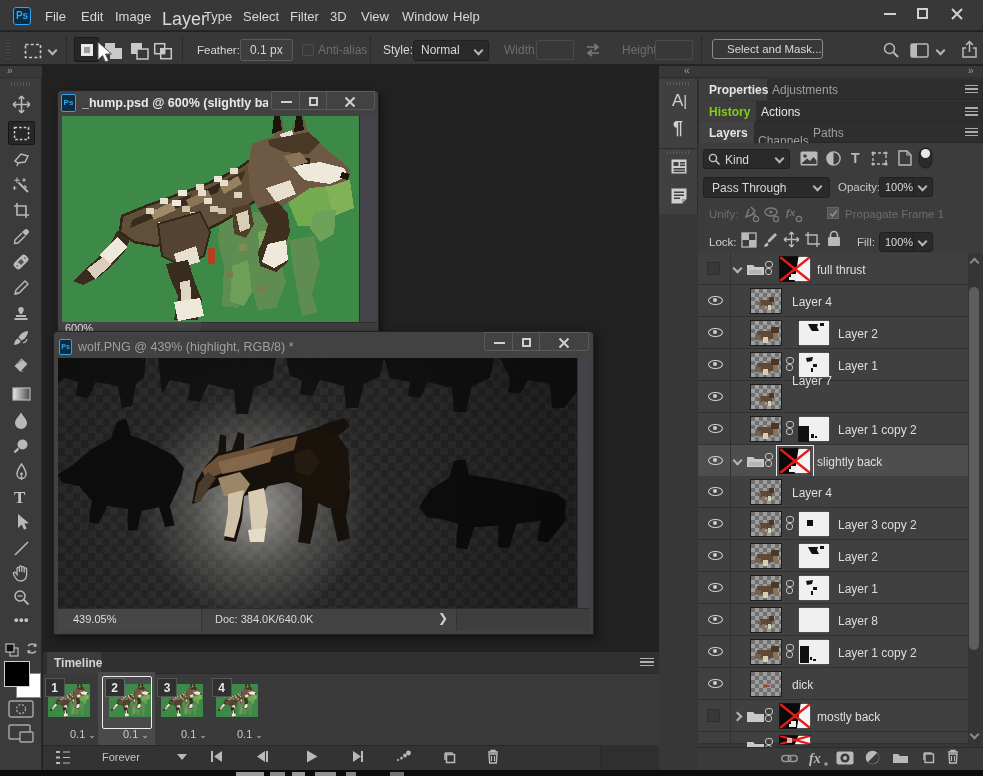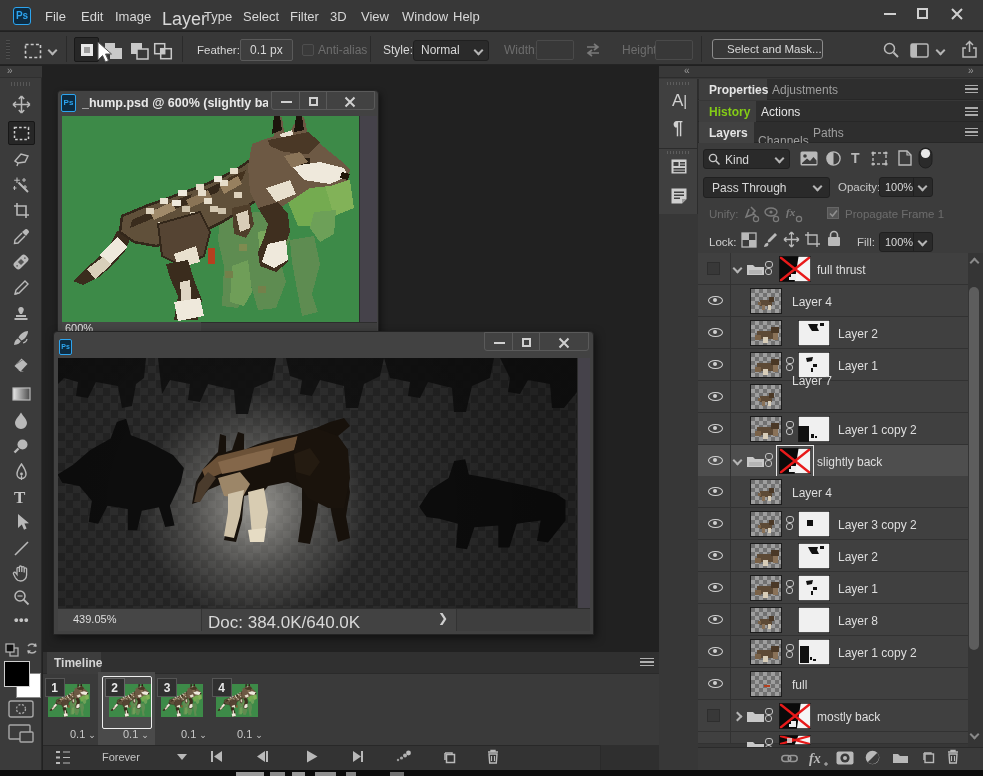--- a/index.html
+++ b/index.html
@@ -339,20 +339,21 @@
   <div class="abs" style="left:301px;top:25px;width:18px;height:206px;background:#45424a;border-left:1px solid #2d2d2d"></div>
 
   <div class="abs" style="left:4px;top:231px;width:315px;height:13px;background:#3e3e3e;border-top:1px solid #2d2d2d"></div>
   <div class="abs" style="left:4px;top:231px;width:139px;height:13px;background:#454545"></div>
   <div class="txt" style="left:7px;top:231px;font-size:11px;color:#e0e0e0">600%</div>
 </div>
 
 <div class="abs" style="left:53px;top:331px;width:541px;height:304px;background:#424242;border:1px solid #232323;border-radius:4px 4px 0 0;box-shadow:2px 3px 8px rgba(0,0,0,.5);z-index:5">
 
   <div class="abs" style="left:5px;top:7px;width:13px;height:16px;background:#0d2b41;border:1.5px solid #2da5f0;border-radius:2px;color:#2da5f0;font-size:7px;font-weight:bold;text-align:center;line-height:13px">Ps</div>
+  <div class="txt dim" style="left:24px;top:8px;font-size:12.5px;color:#9f9f9f;width:300px;overflow:hidden">wolf.PNG @ 439% (highlight, RGB/8) *</div>
   <div class="abs" style="left:430px;top:0;width:105px;height:19px;border:1px solid #5a5a5a;border-radius:0 0 3px 3px;display:flex">
      <div style="width:28px;border-right:1px solid #5a5a5a;position:relative">
         <div class="abs" style="left:9px;top:9px;width:11px;height:2px;background:#d0d0d0"></div>
       </div>
      <div style="width:27px;border-right:1px solid #5a5a5a;position:relative">
         <div class="abs" style="left:9px;top:5px;width:9px;height:9px;border:2px solid #d0d0d0"></div>
       </div>
      <div style="width:48px;position:relative">
         <svg class="abs" style="left:18px;top:4px" width="12" height="12">
           <path d="M1.5 1.5 L10.5 10.5 M10.5 1.5 L1.5 10.5" stroke="#d0d0d0" stroke-width="2"></path>
@@ -391,21 +392,21 @@
 
     <div class="abs" style="left:0;top:0;width:519px;height:250px;background:radial-gradient(circle 300px at 196px 148px,rgba(0,0,0,0) 40%,rgba(0,0,0,.25) 100%)"></div>
   </div>
 
   <div class="abs" style="left:523px;top:26px;width:13px;height:250px;background:#45424a;border-left:1px solid #2d2d2d"></div>
 
   <div class="abs" style="left:4px;top:276px;width:532px;height:23px;background:#3e3e3e;border-top:1px solid #2d2d2d"></div>
   <div class="abs" style="left:4px;top:277px;width:143px;height:22px;background:#464646"></div>
   <div class="abs" style="left:147px;top:277px;width:256px;height:22px;background:#424242;border-left:1px solid #333;border-right:1px solid #333"></div>
   <div class="txt" style="left:19px;top:281px;font-size:11px;color:#dedede">439.05%</div>
-  <div class="txt" style="left:154px;top:281px;font-size:17px;color:#d8d8d8">Doc: 384.0K/640.0K</div>
+  <div class="txt" style="left:161px;top:281px;font-size:11px;color:#d8d8d8">Doc: 384.0K/640.0K</div>
   <div class="txt" style="left:384px;top:279px;font-size:12px;color:#cfcfcf">❯</div>
 </div>
 
 <div class="abs" style="left:43px;top:652px;width:616px;height:118px;background:#3a3a3a">
   <div class="abs" style="left:0;top:0;width:616px;height:22px;background:#303030;border-bottom:1px solid #2a2a2a"></div>
   <div class="abs" style="left:4px;top:0;width:54px;height:22px;background:#3d3d3d"></div>
   <div class="txt" style="left:11px;top:4px;font-size:12px;font-weight:bold;color:#d4d4d4">Timeline</div>
   <div class="abs" style="left:597px;top:6px;width:14px;height:9px;background:repeating-linear-gradient(#b0b0b0 0 1.5px,#303030 1.5px 3.5px)"></div>
 
   <div class="abs" style="left:55px;top:20px;width:57px;height:93px;background:#4a4a4a"></div>
@@ -851,21 +852,21 @@
     </svg>
   <div class="lname" style="left:179px;top:580px">Layer 1 copy 2</div>
   <div class="abs" style="left:39px;top:602px;width:270px;height:32px;background:#404040;border-bottom:1px solid #323232"></div>
   <div class="abs" style="left:71px;top:602px;width:1px;height:32px;background:#323232"></div>
   <div class="eye" style="left:49px;top:613px"></div>
   <div class="thumb checker" style="left:91px;top:605px">
       <svg width="30" height="24" style="position:absolute;left:0;top:0">
         <rect x="13" y="13" width="6" height="2" fill="#b5401f"></rect>
       </svg>
     </div>
-  <div class="lname" style="left:133px;top:612px">full</div>
+  <div class="lname" style="left:133px;top:612px">dick</div>
   <div class="abs" style="left:39px;top:634px;width:270px;height:32px;background:#404040;border-bottom:1px solid #323232"></div>
   <div class="abs" style="left:71px;top:634px;width:1px;height:32px;background:#323232"></div>
   <div class="emptywell" style="left:48px;top:643px"></div>
   <div class="chev" style="left:75px;top:647px;transform:rotate(-45deg);border-color:#b5b5b5"></div>
   <svg class="abs" style="left:87px;top:643px" width="19" height="14">
       <path d="M1 3 H7 L9 5 H18 V13 H1 Z" fill="#c8c8c8"></path>
     </svg>
   <div class="chain" style="left:106px;top:642px"></div>
     <div class="chain" style="left:106px;top:649px;width:7px"></div>
   <svg class="abs" style="left:120px;top:637px" width="32" height="26" viewBox="0 0 32 26">

